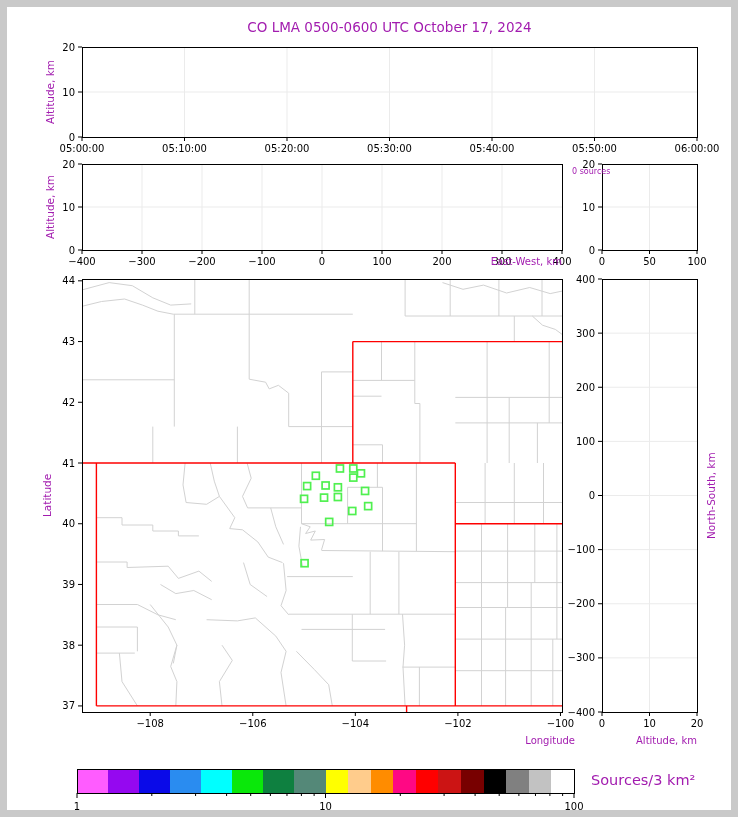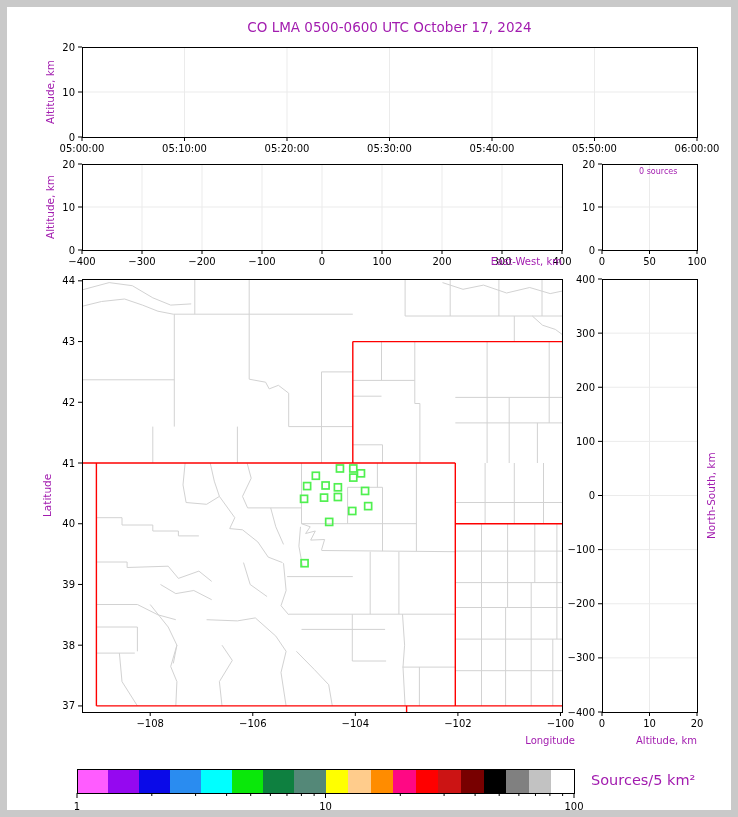--- a/index.html
+++ b/index.html
@@ -340,19 +340,19 @@
         <line x1="318.5" y1="786" x2="318.5" y2="791" stroke="#000" stroke-width="1"></line>
         <text x="318.5" y="803" text-anchor="middle" font-size="10px">10</text>
         <line x1="567" y1="786" x2="567" y2="791" stroke="#000" stroke-width="1"></line>
         <text x="567" y="803" text-anchor="middle" font-size="10px">100</text>
       </g>
     </svg>
 
   <div class="abs vlabel" style="left:36px;top:40px;height:90px">Altitude, km</div>
   <div class="abs vlabel" style="left:36px;top:157px;height:86px">Altitude, km</div>
   <div class="abs xlabel" style="left:75px;top:249px;width:480px">East-West, km</div>
-  <div class="abs note" style="left:632px;top:160px">0 sources</div>
+  <div class="abs note" style="left:565px;top:160px">0 sources</div>
   <div class="abs vlabel" style="left:33px;top:272px;height:433px">Latitude</div>
   <div class="abs xlabel" style="left:88px;top:728px;width:480px">Longitude</div>
   <div class="abs vlabel" style="left:697px;top:272px;height:433px">North-South, km</div>
   <div class="abs xlabel" style="left:595px;top:728px;width:95px">Altitude, km</div>
-  <div class="abs cblabel" style="left:584px;top:765px">Sources/5 km²</div>
+  <div class="abs cblabel" style="left:584px;top:765px">Sources/3 km²</div>
 </div>
 
 </body></html>

